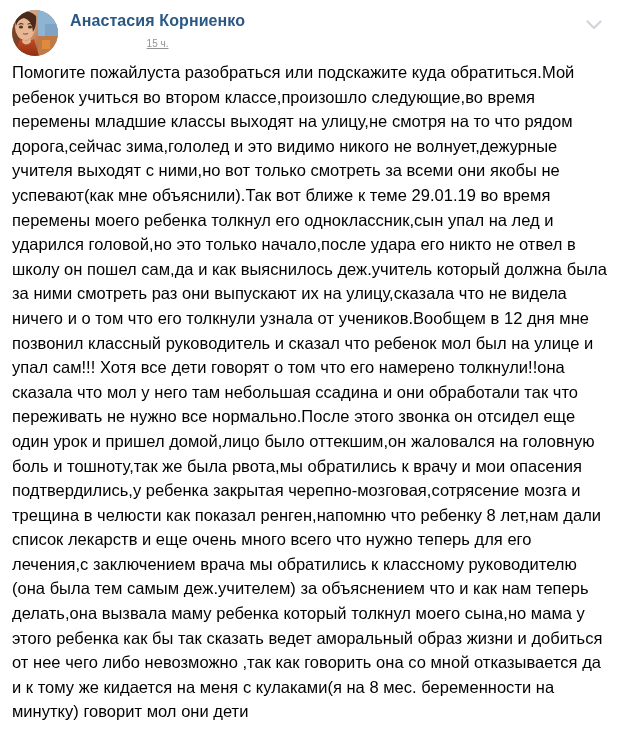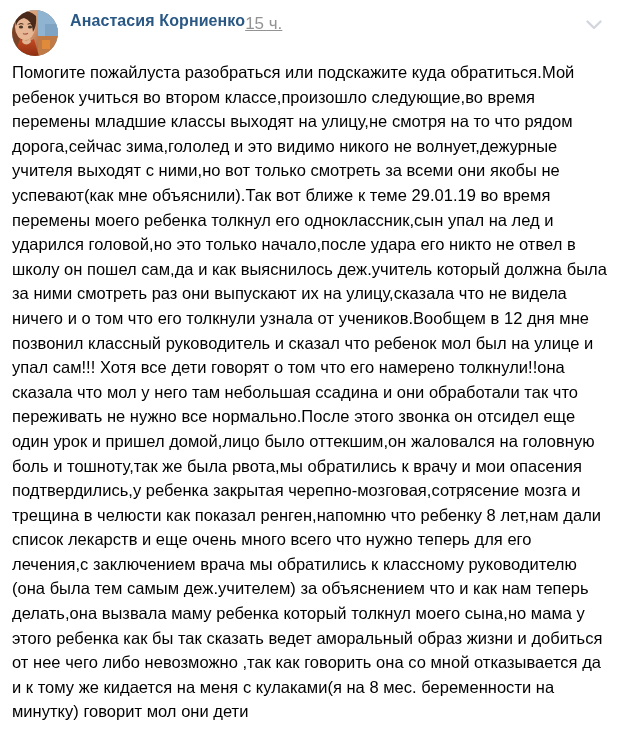--- a/index.html
+++ b/index.html
@@ -42,36 +42,38 @@
     position: relative;
     flex: 0 0 auto;
     background: #b9got;
     background: #8a6a58;
   }
   .avatar svg { display: block; width: 46px; height: 46px; }
 
   .author-block {
     margin-left: 12px;
     display: flex;
+    flex-direction: column;
     justify-content: flex-start;
     padding-top: 1px;
+    align-items: center;
   }
 
   .author-name {
     font-size: 16px;
     font-weight: bold;
     color: #2a5885;
     line-height: 20px;
     letter-spacing: 0.1px;
     white-space: nowrap;
   }
 
   .post-time {
     margin-top: 5px;
-    font-size: 17px;
+    font-size: 10px;
     color: #939393;
     line-height: 16px;
     text-decoration: underline;
   }
 
   .header-chevron {
     position: absolute;
     right: 14px;
     top: 14px;
     width: 22px;

